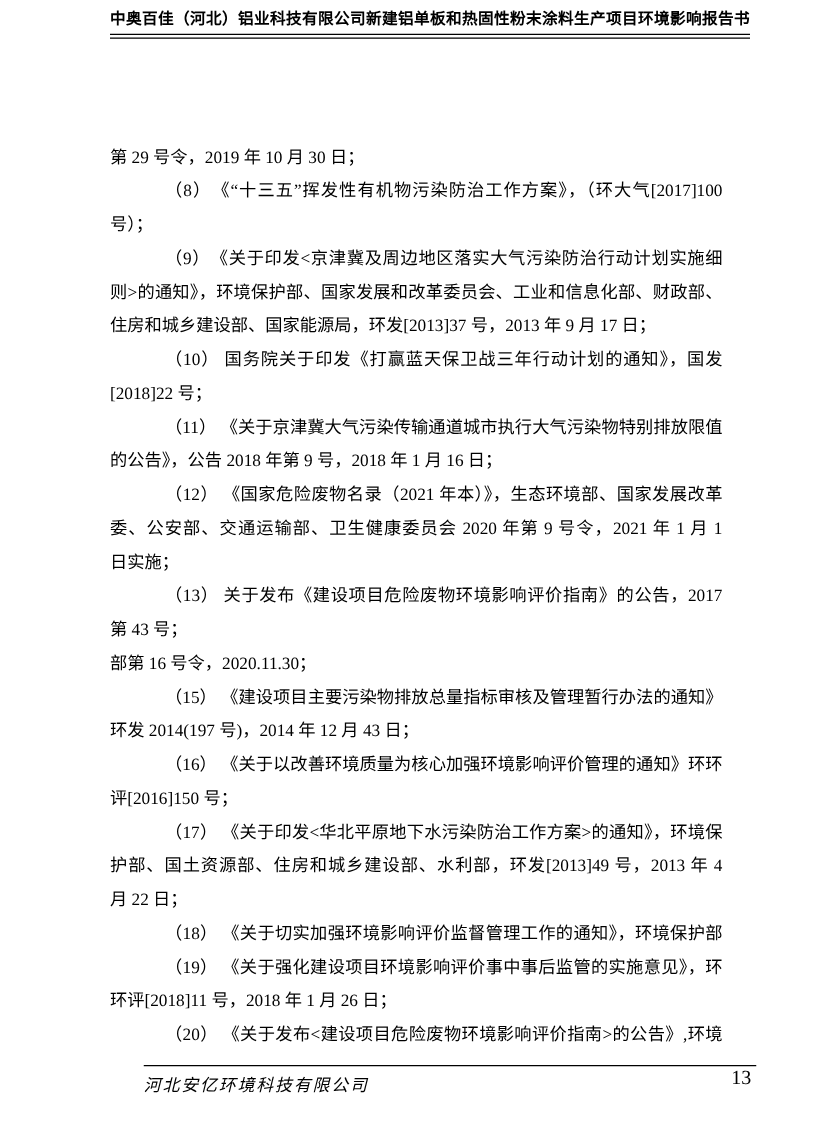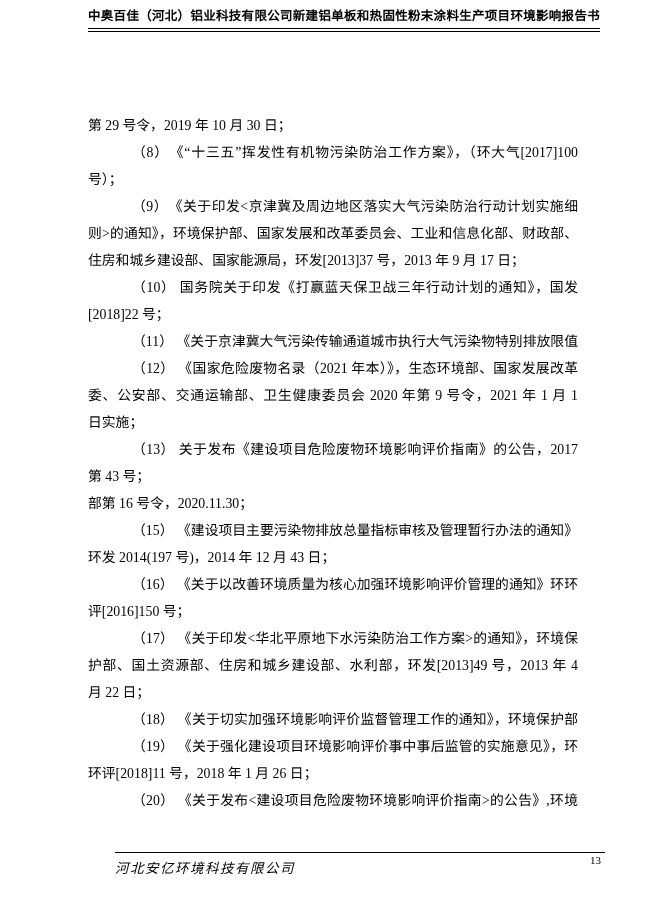--- a/index.html
+++ b/index.html
@@ -68,21 +68,21 @@
     align-items: flex-start;
     margin-left: 27px;
   }
   .footer-company {
     font-style: italic;
     font-size: 13.5px;
     letter-spacing: 1.5px;
     padding-top: 4px;
   }
   .footer-page {
-    font-size: 11px;
+    font-size: 16px;
     padding-top: 1px;
     padding-right: 4px;
   }
 </style>
 </head>
 <body>
 
 <div class="page">
 
   <div class="header">
@@ -92,20 +92,21 @@
   <div class="body-text">
       <div class="line">第 29 号令，2019 年 10 月 30 日；</div>
       <div class="line indent fill">（8）　《“十三五”挥发性有机物污染防治工作方案》，（环大气[2017]100</div>
       <div class="line">号）；</div>
       <div class="line indent fill">（9）　《关于印发&lt;京津冀及周边地区落实大气污染防治行动计划实施细</div>
       <div class="line fill">则&gt;的通知》，环境保护部、国家发展和改革委员会、工业和信息化部、财政部、</div>
       <div class="line">住房和城乡建设部、国家能源局，环发[2013]37 号，2013 年 9 月 17 日；</div>
       <div class="line indent fill">（10） 国务院关于印发《打赢蓝天保卫战三年行动计划的通知》，国发</div>
       <div class="line">[2018]22 号；</div>
       <div class="line indent fill">（11） 《关于京津冀大气污染传输通道城市执行大气污染物特别排放限值</div>
+      <div class="line">的公告》，公告 2018 年第 9 号，2018 年 1 月 16 日；</div>
       <div class="line indent fill">（12） 《国家危险废物名录（2021 年本）》，生态环境部、国家发展改革</div>
       <div class="line fill">委、公安部、交通运输部、卫生健康委员会 2020 年第 9 号令，2021 年 1 月 1</div>
       <div class="line">日实施；</div>
       <div class="line indent fill">（13） 关于发布《建设项目危险废物环境影响评价指南》的公告，2017 年</div>
       <div class="line">第 43 号；</div>
       <div class="line">部第 16 号令，2020.11.30；</div>
       <div class="line indent fill">（15） 《建设项目主要污染物排放总量指标审核及管理暂行办法的通知》</div>
       <div class="line">环发 2014(197 号)，2014 年 12 月 43 日；</div>
       <div class="line indent fill">（16） 《关于以改善环境质量为核心加强环境影响评价管理的通知》环环</div>
       <div class="line">评[2016]150 号；</div>

